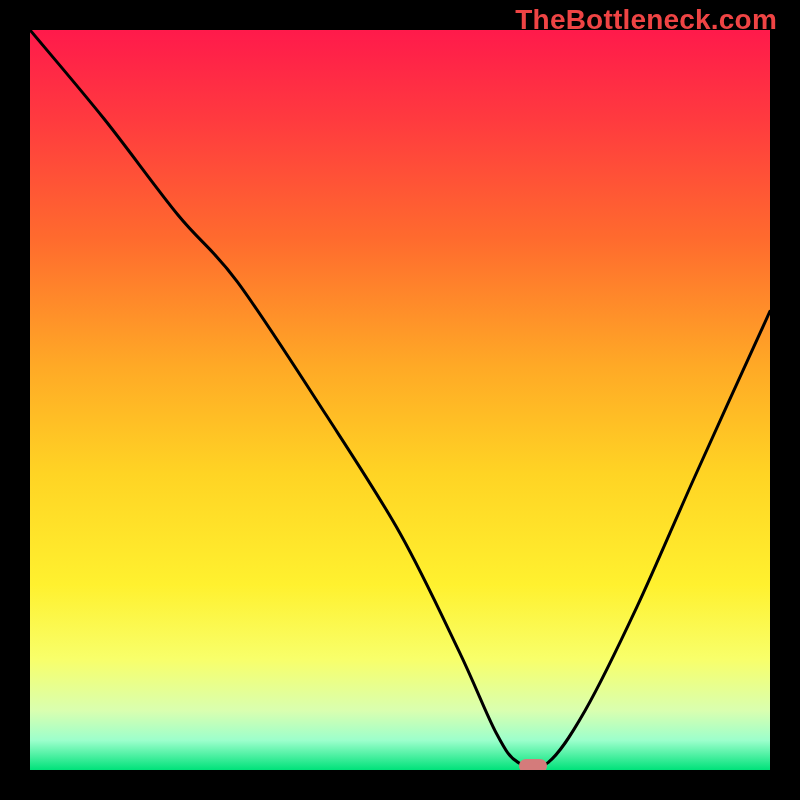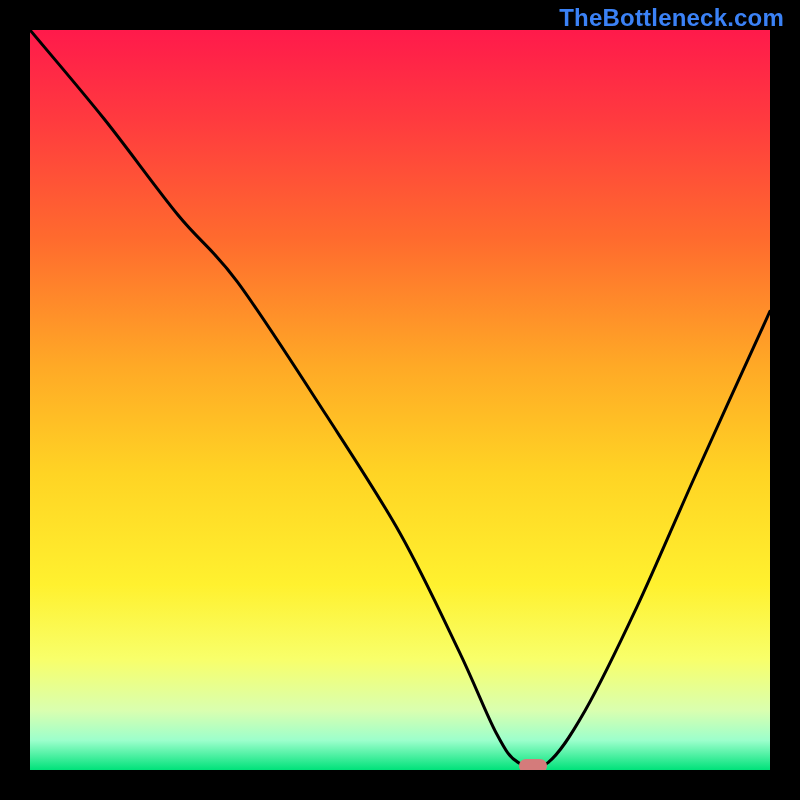--- a/index.html
+++ b/index.html
@@ -44,25 +44,25 @@
     position: absolute;
     width: 28px;
     height: 14px;
     border-radius: 7px;
     background: #d47b7b;
     transform: translate(-50%, -50%);
   }
   .watermark {
     position: absolute;
     top: 4px;
-    right: 16px;
+    right: 23px;
     font-family: Arial, Helvetica, sans-serif;
     font-weight: 600;
-    font-size: 24px;
-    color: #3b82f6;
+    font-size: 28px;
+    color: #ef4444;
     letter-spacing: 0.2px;
   }
 </style>
 </head>
 <body>
 
 <div class="frame">
 
   <div class="plot-area">
 

